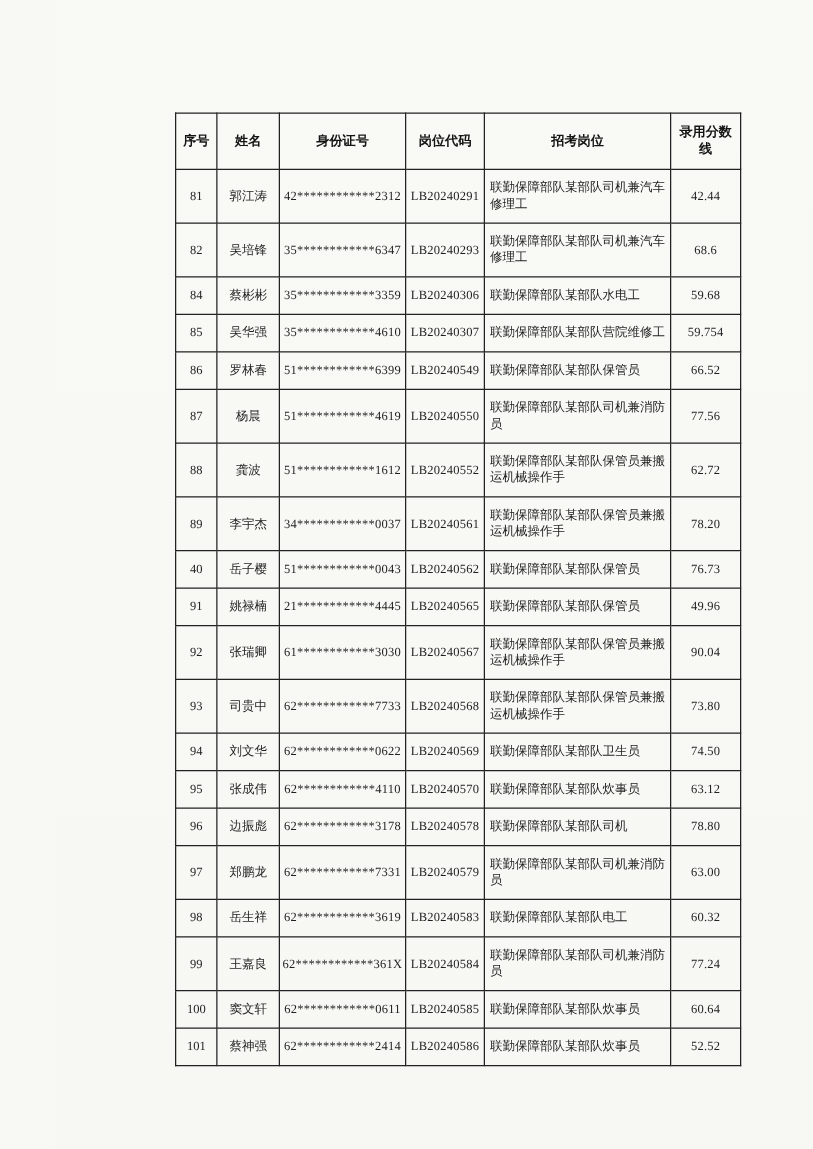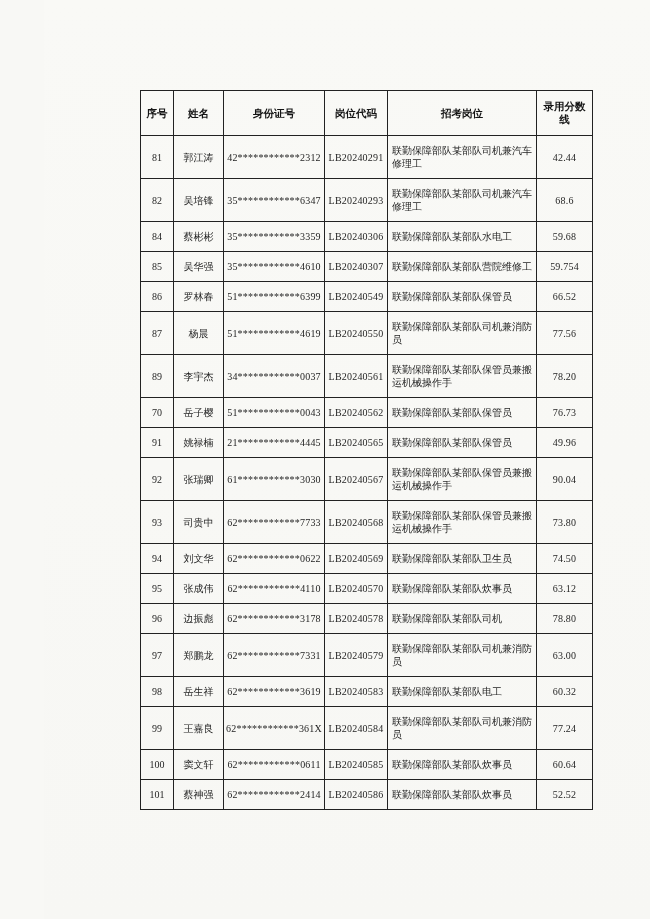--- a/index.html
+++ b/index.html
@@ -125,29 +125,37 @@
   </tr>
         <tr>
     <td class="c-no">87</td>
     <td class="c-name">杨晨</td>
     <td class="c-id">51************4619</td>
     <td class="c-code">LB20240550</td>
     <td class="c-pos">联勤保障部队某部队司机兼消防员</td>
     <td class="c-score">77.56</td>
   </tr>
         <tr>
+    <td class="c-no">88</td>
+    <td class="c-name">龚波</td>
+    <td class="c-id">51************1612</td>
+    <td class="c-code">LB20240552</td>
+    <td class="c-pos">联勤保障部队某部队保管员兼搬运机械操作手</td>
+    <td class="c-score">62.72</td>
+  </tr>
+        <tr>
     <td class="c-no">89</td>
     <td class="c-name">李宇杰</td>
     <td class="c-id">34************0037</td>
     <td class="c-code">LB20240561</td>
     <td class="c-pos">联勤保障部队某部队保管员兼搬运机械操作手</td>
     <td class="c-score">78.20</td>
   </tr>
         <tr>
-    <td class="c-no">70</td>
+    <td class="c-no">40</td>
     <td class="c-name">岳子樱</td>
     <td class="c-id">51************0043</td>
     <td class="c-code">LB20240562</td>
     <td class="c-pos">联勤保障部队某部队保管员</td>
     <td class="c-score">76.73</td>
   </tr>
         <tr>
     <td class="c-no">91</td>
     <td class="c-name">姚禄楠</td>
     <td class="c-id">21************4445</td>

